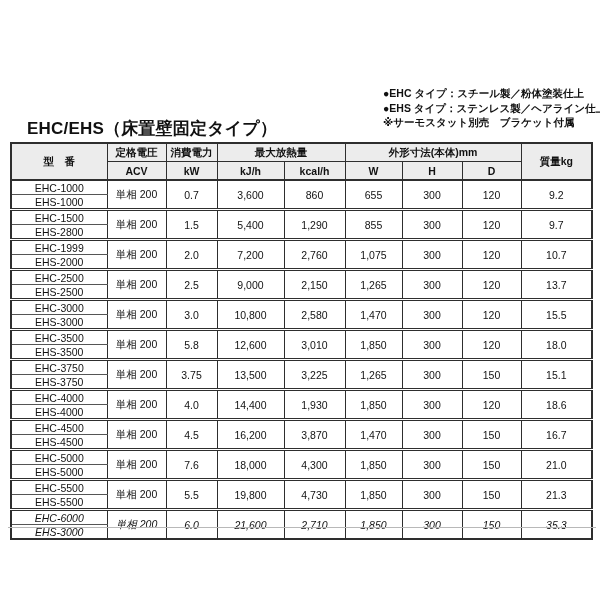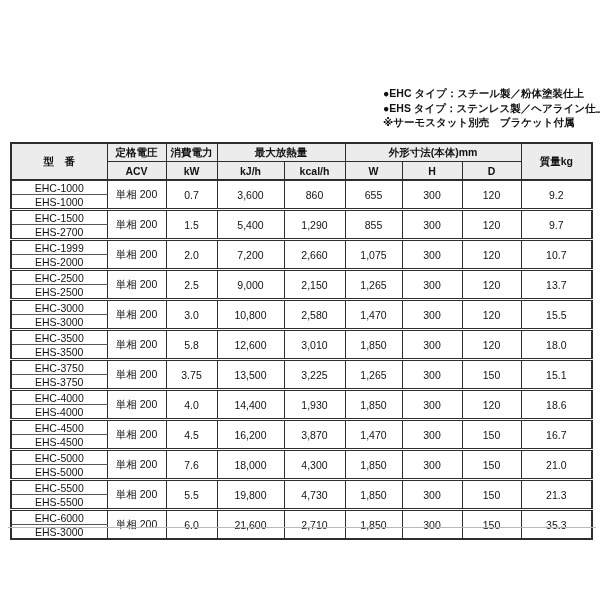--- a/index.html
+++ b/index.html
@@ -68,20 +68,21 @@
     padding: 0 2px;
     text-align: center;
     vertical-align: middle;
     background: #ffffff;
   }
   table.spec tbody.pair {
     border-bottom: 3px double #2e2e2e;
   }
   table.spec tbody.pair:last-child {
     border-bottom: 2px solid #2e2e2e;
+    font-style: italic;
   }
   td.model-ehc {
     border-bottom: 1px solid #555 !important;
   }
   td.model-ehc, td.model-ehs {
     border-right: 1px solid #2e2e2e;
   }
   .bottom-rule {
     position: absolute;
     left: 8px;
@@ -89,20 +90,21 @@
     width: 588px;
     height: 1px;
     background: #b8b8b8;
   }
 </style>
 </head>
 <body>
 
 <div class="page">
 
+  <h1 class="page-title">EHC/EHS（床置壁固定タイプ）</h1>
 
   <div class="notes">
     <div>●EHC タイプ：スチール製／粉体塗装仕上</div>
     <div>●EHS タイプ：ステンレス製／ヘアライン仕上</div>
     <div>※サーモスタット別売　ブラケット付属</div>
   </div>
 
   <table class="spec" id="spec-table">
     <colgroup>
       <col style="width:96px">
@@ -158,31 +160,31 @@
         <td rowspan="2">単相 200</td>
         <td rowspan="2">1.5</td>
         <td rowspan="2">5,400</td>
         <td rowspan="2">1,290</td>
         <td rowspan="2">855</td>
         <td rowspan="2">300</td>
         <td rowspan="2">120</td>
         <td rowspan="2">9.7</td>
       </tr>
       <tr>
-        <td class="model-ehs">EHS-2700</td>
+        <td class="model-ehs">EHS-2800</td>
       </tr>
     </tbody>
 
     <tbody class="pair">
       <tr>
         <td class="model-ehc">EHC-1999</td>
         <td rowspan="2">単相 200</td>
         <td rowspan="2">2.0</td>
         <td rowspan="2">7,200</td>
-        <td rowspan="2">2,660</td>
+        <td rowspan="2">2,760</td>
         <td rowspan="2">1,075</td>
         <td rowspan="2">300</td>
         <td rowspan="2">120</td>
         <td rowspan="2">10.7</td>
       </tr>
       <tr>
         <td class="model-ehs">EHS-2000</td>
       </tr>
     </tbody>
 

